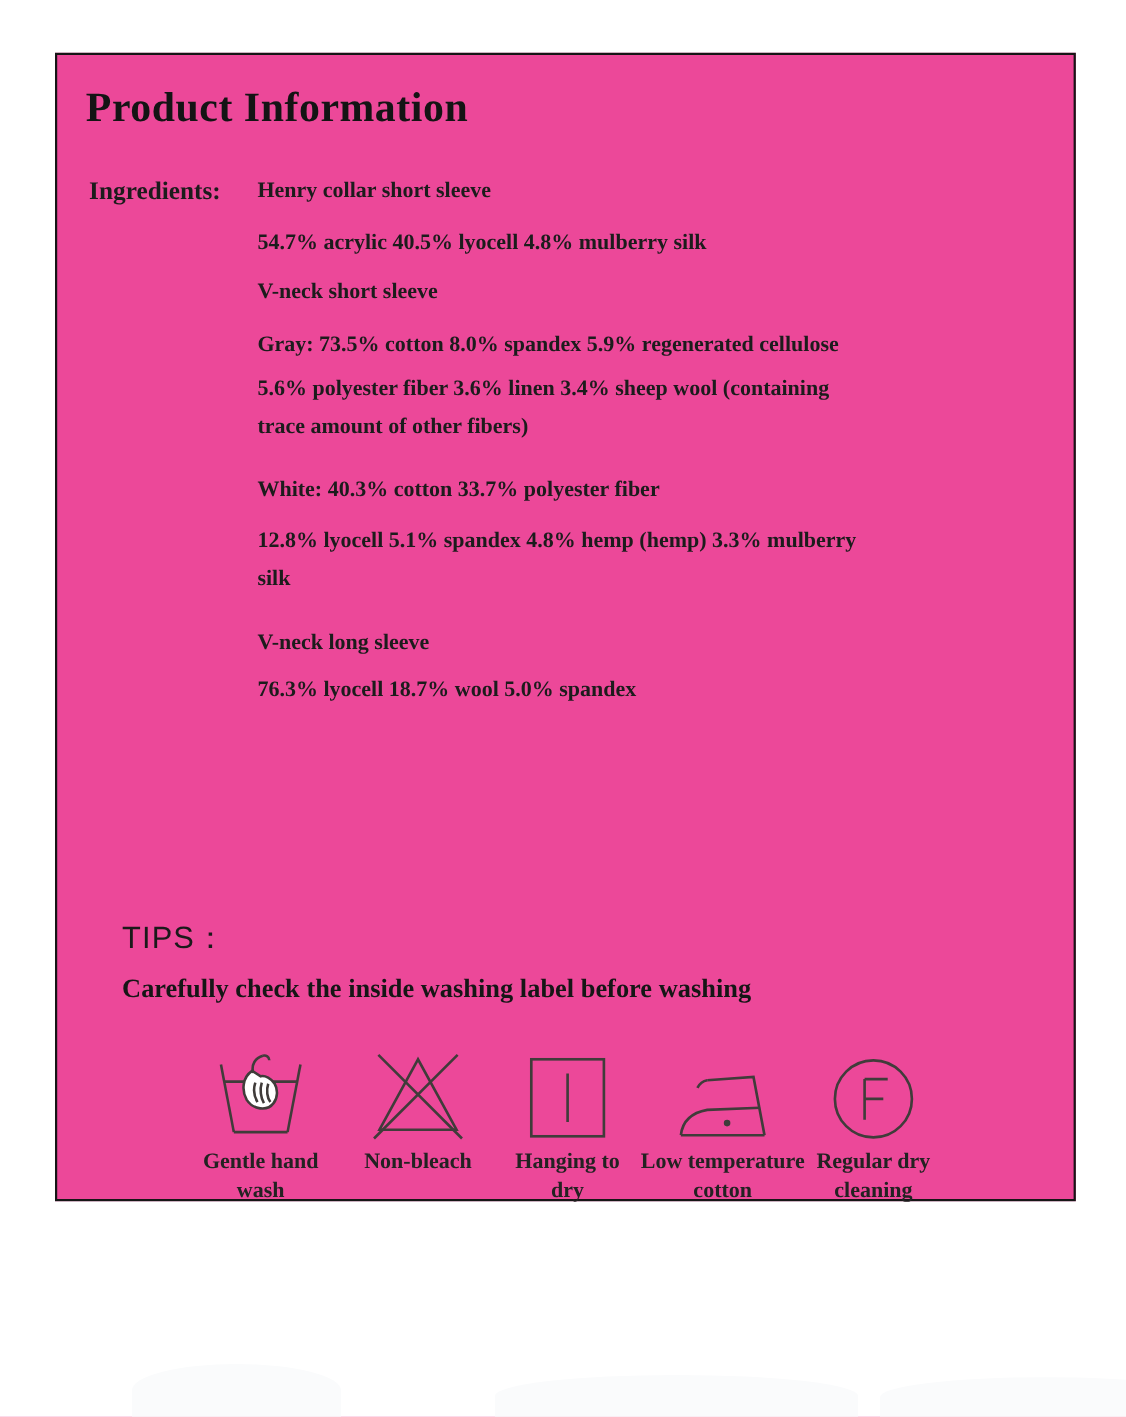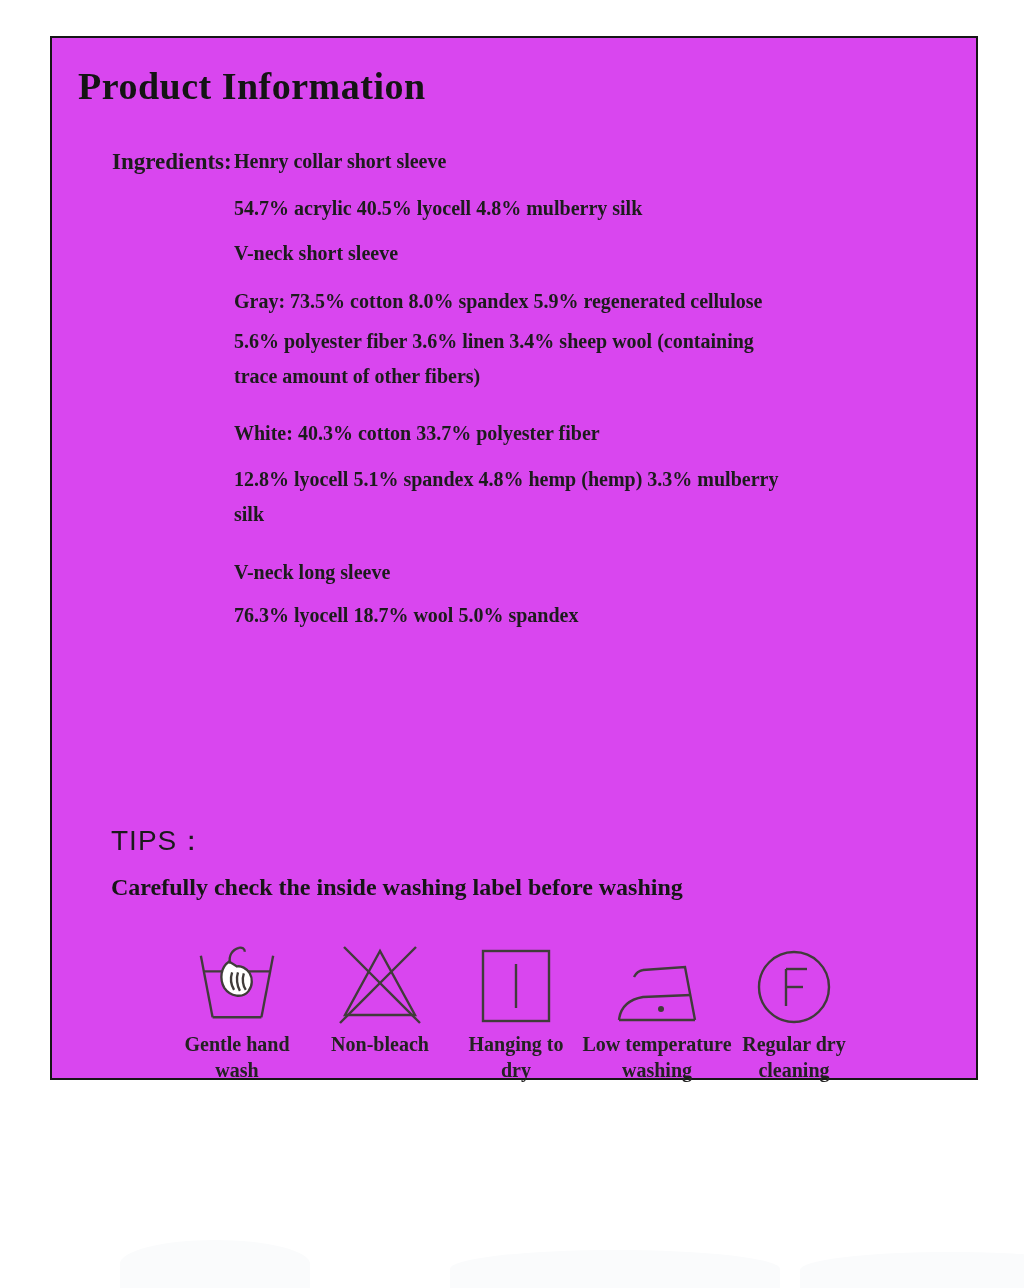--- a/index.html
+++ b/index.html
@@ -4,33 +4,33 @@
 <style>
   html,body{margin:0;padding:0;}
   body{
     width:1024px;height:1288px;position:relative;
     background:#ffffff;
     font-family:"Liberation Serif","DejaVu Serif",serif;
     color:#1c1c1c;
     overflow:hidden;
   }
   .panel{
-    position:absolute;left:50px;top:36px;width:924px;height:1040px;
-    border:2px solid #161616;background:#d946ef;
+    position:absolute;left:50px;top:48px;width:924px;height:1040px;
+    border:2px solid #161616;background:#ec4899;
   }
   .title{
     position:absolute;left:26px;top:26px;
     font-size:38px;font-weight:bold;letter-spacing:0.5px;color:#141414;
   }
   .ingredients{
     position:absolute;left:29px;top:106px;width:870px;
     display:grid;grid-template-columns:153px 1fr;
   }
   .ing-label{
-    font-size:23px;font-weight:bold;line-height:35px;white-space:nowrap;margin-left:31px;
+    font-size:23px;font-weight:bold;line-height:35px;white-space:nowrap;
   }
   .ing-content{}
   .ing-line{
     font-size:20px;font-weight:bold;line-height:35px;white-space:nowrap;
   }
   .tips-heading{
     position:absolute;left:59px;top:784px;
     font-family:"Liberation Sans","DejaVu Sans",sans-serif;
     font-size:28px;font-weight:500;letter-spacing:1px;color:#1a1a1a;
   }
@@ -136,21 +136,21 @@
         <svg class="care" width="96" height="64" viewBox="0 0 96 64">
           <path d="M34,8 Q28,9 25,15"></path>
           <path d="M34,8 L76,5 L86,58"></path>
           <path d="M10,58 L86,58"></path>
           <path d="M10,58 Q12,39 34,35 L82,33"></path>
           <circle cx="52" cy="47" r="3" fill="#403c3a" stroke="none"></circle>
         </svg>
       </div>
       <div class="care-label">
         <div>Low temperature</div>
-        <div>washing</div>
+        <div>cotton</div>
       </div>
     </div>
 
     <div class="care-col" style="left:667px">
       <div class="care-iconbox">
         <svg class="care" width="78" height="78" viewBox="0 0 78 78">
           <circle cx="39" cy="39" r="35"></circle>
           <path d="M31,21 L31,58"></path>
           <path d="M31,21 L52,21"></path>
           <path d="M31,39 L48,39"></path>

